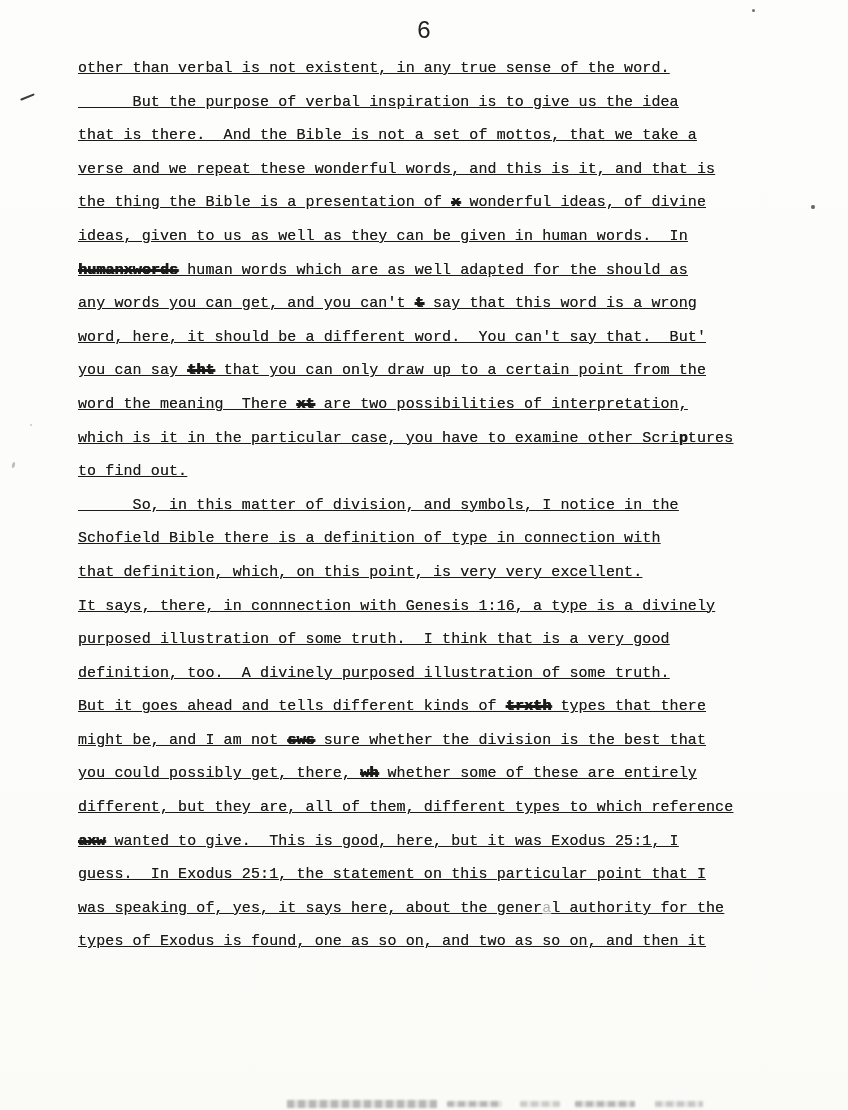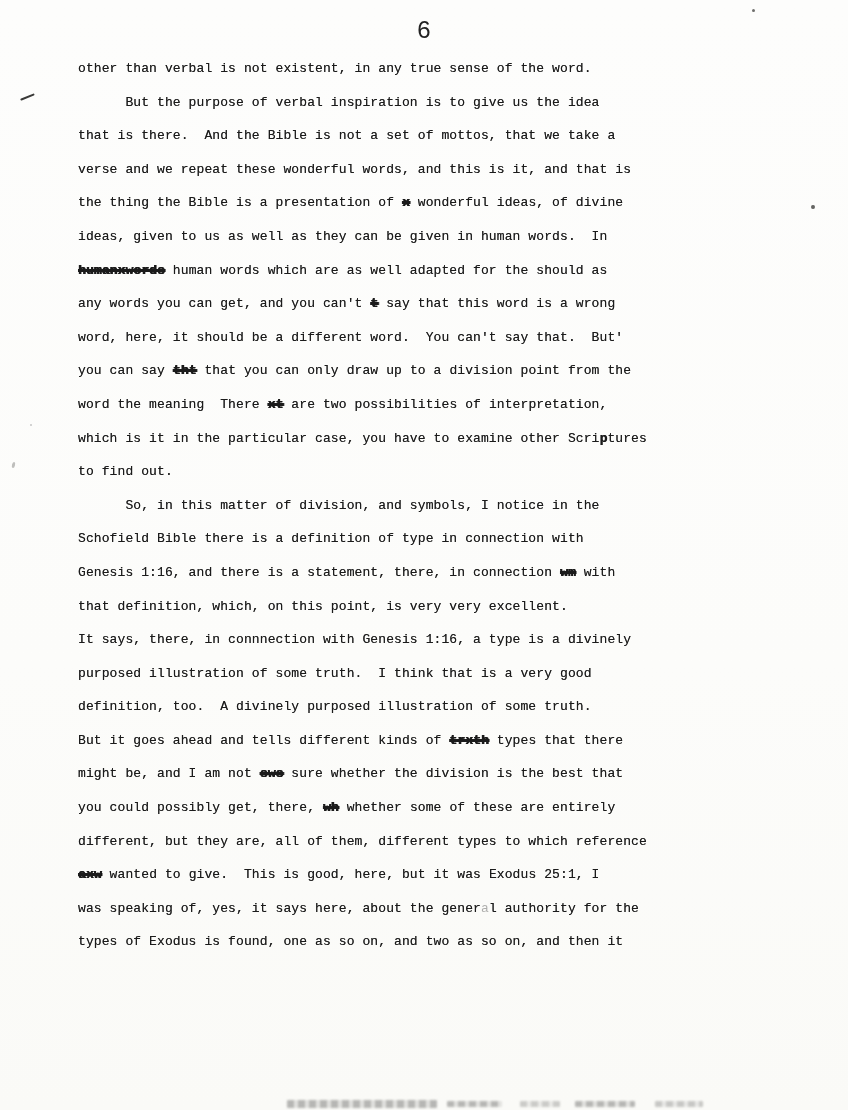--- a/index.html
+++ b/index.html
@@ -29,25 +29,26 @@
     color: #222;
   }
   .text-body {
     position: absolute;
     left: 78px;
     top: 52px;
     width: 745px;
   }
   .line {
     white-space: pre;
-    font-size: 13px;
+    font-size: 15px;
     line-height: 33.6px;
     height: 33.6px;
     text-shadow: 0 0 0.5px rgba(20,20,20,0.65);
     letter-spacing: 0.1px;
+    text-decoration: underline;
   }
   
   .sx {
     font-weight: bold;
     text-decoration: line-through;
     text-decoration-thickness: 2.5px;
     text-shadow: 0.7px 0 0 rgba(0,0,0,0.85), 0 0 0.5px rgba(0,0,0,0.7);
   }
   
   .sb {
@@ -118,36 +119,36 @@
   <div class="text-body">
       <div class="line"><span>other than verbal is not existent, in any true sense of the word.</span></div>
       <div class="line"><span>      But the purpose of verbal inspiration is to give us the idea</span></div>
       <div class="line"><span>that is there.  And the Bible is not a set of mottos, that we take a</span></div>
       <div class="line"><span>verse and we repeat these wonderful words, and this is it, and that is</span></div>
       <div class="line"><span>the thing the Bible is a presentation of </span><span class="sx">x</span><span> wonderful ideas, of divine</span></div>
       <div class="line"><span>ideas, given to us as well as they can be given in human words.  In</span></div>
       <div class="line"><span class="sx">humanxwords</span><span> human words which are as well adapted for the should as</span></div>
       <div class="line"><span>any words you can get, and you can't </span><span class="sx">t</span><span> say that this word is a wrong</span></div>
       <div class="line"><span>word, here, it should be a different word.  You can't say that.  But'</span></div>
-      <div class="line"><span>you can say </span><span class="sx">tht</span><span> that you can only draw up to a division point from the</span></div>
+      <div class="line"><span>you can say </span><span class="sx">tht</span><span> that you can only draw up to a certain point from the</span></div>
       <div class="line"><span>word the meaning  There </span><span class="sx">xt</span><span> are two possibilities of interpretation,</span></div>
       <div class="line"><span>which is it in the particular case, you have to examine other Scri</span><span class="sb">p</span><span>tures</span></div>
       <div class="line"><span>to find out.</span></div>
       <div class="line"><span>      So, in this matter of division, and symbols, I notice in the</span></div>
       <div class="line"><span>Schofield Bible there is a definition of type in connection with</span></div>
-      <div class="line"><span>Genesis 1:16, and there is a statement, there, in connection </span><span class="sx">wm</span><span> with</span></div>
       <div class="line"><span>that definition, which, on this point, is very very excellent.</span></div>
       <div class="line"><span>It says, there, in connnection with Genesis 1:16, a type is a divinely</span></div>
       <div class="line"><span>purposed illustration of some truth.  I think that is a very good</span></div>
       <div class="line"><span>definition, too.  A divinely purposed illustration of some truth.</span></div>
       <div class="line"><span>But it goes ahead and tells different kinds of </span><span class="sx">trxth</span><span> types that there</span></div>
       <div class="line"><span>might be, and I am not </span><span class="sx">sws</span><span> sure whether the division is the best that</span></div>
       <div class="line"><span>you could possibly get, there, </span><span class="sx">wh</span><span> whether some of these are entirely</span></div>
       <div class="line"><span>different, but they are, all of them, different types to which reference</span></div>
       <div class="line"><span class="sx">axw</span><span> wanted to give.  This is good, here, but it was Exodus 25:1, I</span></div>
+      <div class="line"><span>guess.  In Exodus 25:1, the statement on this particular point that I</span></div>
       <div class="line"><span>was speaking of, yes, it says here, about the gener</span><span class="sf">a</span><span>l authority for the</span></div>
       <div class="line"><span>types of Exodus is found, one as so on, and two as so on, and then it</span></div>
     </div>
 
   <div class="bottom-smudge">
     <span class="smudge-bar smudge-1"></span>
     <span class="smudge-bar smudge-2"></span>
     <span class="smudge-bar smudge-3"></span>
     <span class="smudge-bar smudge-4"></span>
     <span class="smudge-bar smudge-5"></span>

